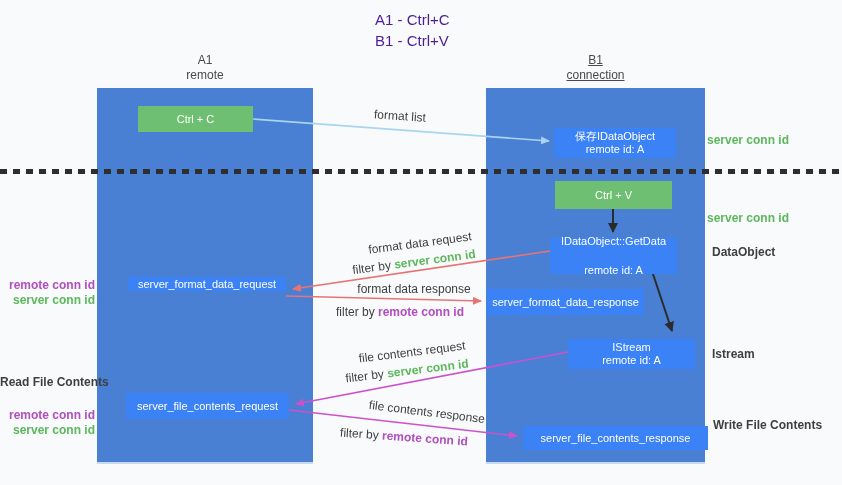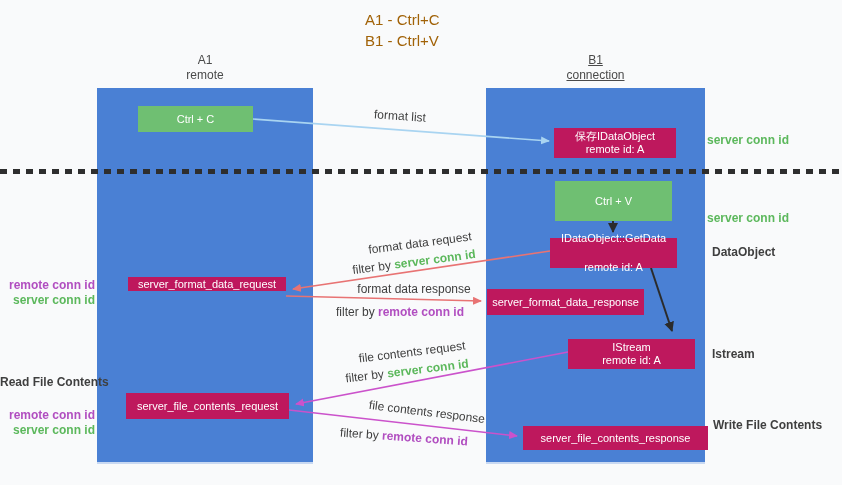--- a/index.html
+++ b/index.html
@@ -1,30 +1,30 @@
 <!DOCTYPE html>
 <html><head>
 <meta charset="utf-8">
 <style>
   html,body{margin:0;padding:0;}
   .canvas{
     position:relative;width:842px;height:485px;background:#f9fafb;overflow:hidden;
     font-family:"Liberation Sans", sans-serif;color:#3f3f3f;
   }
-  .title-block{position:absolute;left:365px;top:9px;font-size:15px;line-height:21px;color:#a16207;}
+  .title-block{position:absolute;left:375px;top:9px;font-size:15px;line-height:21px;color:#4c1d95;}
   .lane-header{position:absolute;top:53px;text-align:center;font-size:12px;line-height:15px;color:#4a4a4a;}
   .lane{position:absolute;top:88px;height:374px;background:#4a80d4;border-bottom:2px solid #c9d9f2;}
   .lane-left{left:97px;width:216px;}
   .lane-right{left:486px;width:219px;}
   .dotted-sep{position:absolute;left:0;top:169px;width:842px;height:5px;
     background:repeating-linear-gradient(90deg,#2e2e2e 0 7px,transparent 7px 13px);}
   .node{position:absolute;display:flex;flex-direction:column;align-items:center;justify-content:center;
     color:#fff;font-size:11px;line-height:13px;text-align:center;white-space:nowrap;}
   .green{background:#6fbf72;}
-  .orange{background:#be185d;}
+  .orange{background:#3b82f6;}
   .arrow-layer{position:absolute;left:0;top:0;pointer-events:none;}
   .flow-label{position:absolute;font-size:12px;white-space:nowrap;color:#3f3f3f;}
   .key-green{color:#5cb85c;font-weight:bold;}
   .key-purple{color:#b14ec0;font-weight:bold;}
   .side-label{position:absolute;font-size:12px;white-space:nowrap;}
   .side-dark{color:#3f3f3f;font-weight:bold;}
   .side-green{color:#5cb85c;font-weight:bold;}
   .side-purple{color:#b14ec0;font-weight:bold;}
   .ralign{text-align:right;width:95px;left:0;}
 </style>
@@ -78,25 +78,25 @@
 
   <div class="node green" style="left:138px;top:106px;width:115px;height:26px;">
     <div>Ctrl + C</div>
   </div>
 
   <div class="node orange" style="left:554px;top:128px;width:122px;height:30px;">
     <div>保存IDataObject</div>
     <div>remote id: A</div>
   </div>
 
-  <div class="node green" style="left:555px;top:181px;width:117px;height:40px;">
+  <div class="node green" style="left:555px;top:181px;width:117px;height:28px;">
     <div>Ctrl + V</div>
   </div>
 
-  <div class="node orange" style="left:550px;top:238px;width:127px;height:30px;gap:16px;">
+  <div class="node orange" style="left:550px;top:238px;width:127px;height:36px;gap:16px;">
     <div>IDataObject::GetData</div>
     <div>remote id: A</div>
   </div>
 
   <div class="node orange" style="left:128px;top:277px;width:158px;height:14px;">
     <div>server_format_data_request</div>
   </div>
 
   <div class="node orange" style="left:487px;top:289px;width:157px;height:26px;">
     <div>server_format_data_response</div>

